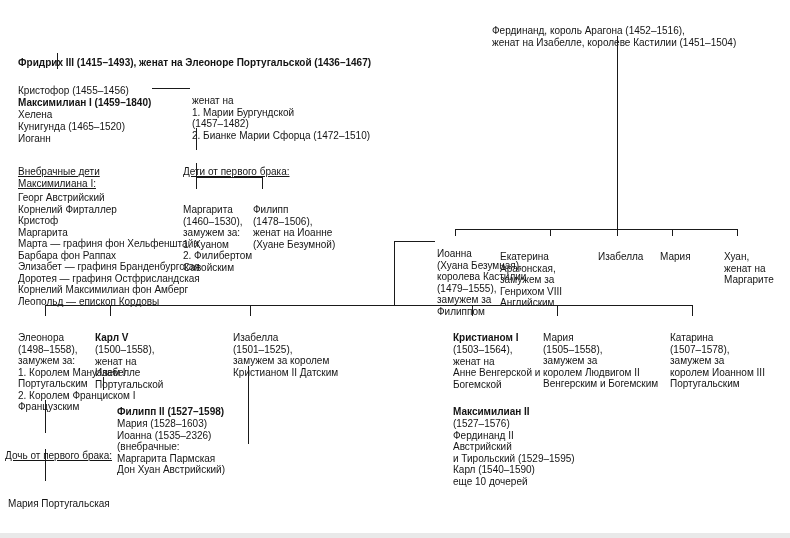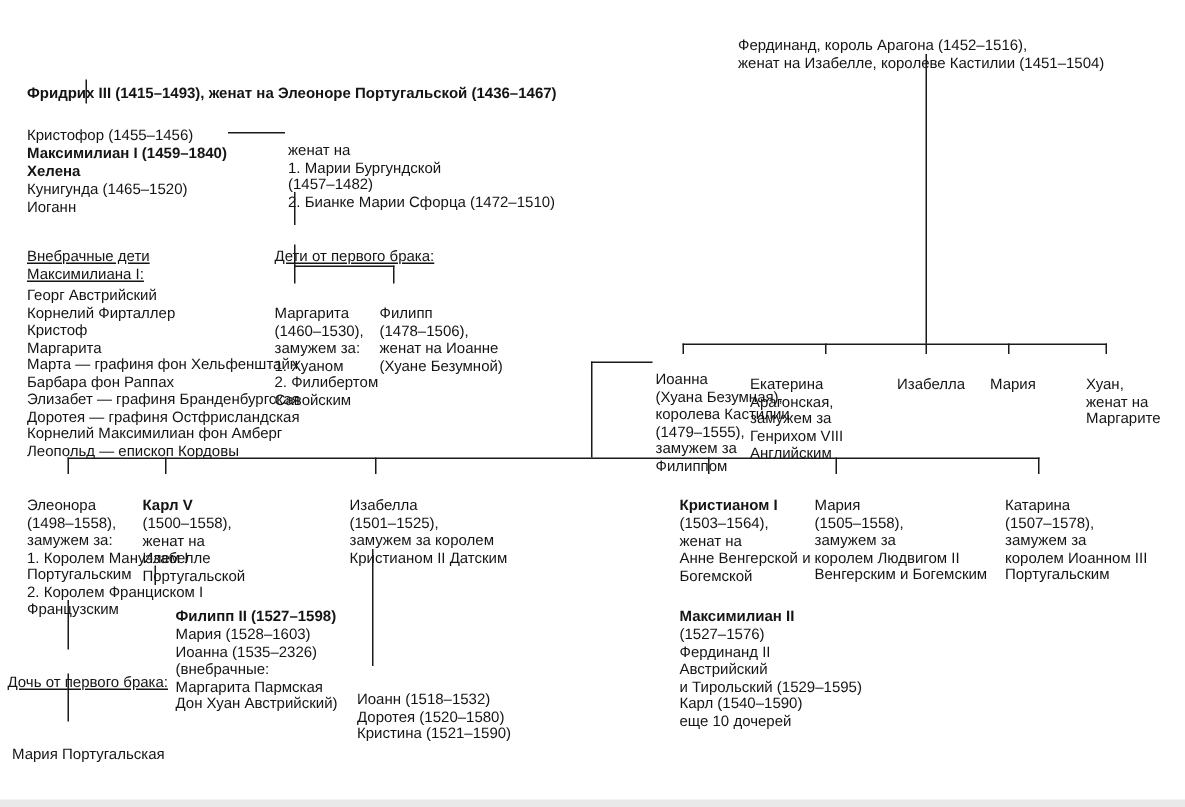--- a/index.html
+++ b/index.html
@@ -37,21 +37,21 @@
 
 <div class="canvas">
 
   <div class="node" style="left:492px; top:10px;">Фердинанд, король Арагона (1452–1516),
 женат на Изабелле, королеве Кастилии (1451–1504)</div>
 
   <div class="node bold" style="left:18px; top:42px; white-space:nowrap;">Фридрих III (1415–1493), женат на Элеоноре Португальской (1436–1467)</div>
 
   <div class="node" style="left:18px; top:70px;">Кристофор (1455–1456)</div>
   <div class="node bold" style="left:18px; top:82px;">Максимилиан I (1459–1840)</div>
-  <div class="node" style="left:18px; top:94px;font-weight:bold;">Хелена</div>
+  <div class="node" style="left:18px; top:94px;">Хелена</div>
   <div class="node" style="left:18px; top:106px;">Кунигунда (1465–1520)</div>
   <div class="node" style="left:18px; top:118px;">Иоганн</div>
 
   <div class="node" style="left:192px; top:80px;">женат на
 1. Марии Бургундской
 (1457–1482)
 2. Бианке Марии Сфорца (1472–1510)</div>
 
   <div class="node underline" style="left:18px; top:151px;">Внебрачные дети
 Максимилиана I:</div>
@@ -112,23 +112,20 @@
   <div class="node" style="left:117px; top:403px;">Мария (1528–1603)
 Иоанна (1535–2326)
 (внебрачные:
 Маргарита Пармская
 Дон Хуан Австрийский)</div>
 
   <div class="node" style="left:233px; top:317px;">Изабелла
 (1501–1525),
 замужем за королем
 Кристианом II Датским</div>
-  <div class="node" style="left:238px; top:446px;">Иоанн (1518–1532)
-Доротея (1520–1580)
-Кристина (1521–1590)</div>
 
   <div class="node bold" style="left:453px; top:317px;">Кристианом I</div>
   <div class="node" style="left:453px; top:329px;">(1503–1564),
 женат на
 Анне Венгерской и
 Богемской</div>
   <div class="node bold" style="left:453px; top:391px;">Максимилиан II</div>
   <div class="node" style="left:453px; top:403px;">(1527–1576)
 Фердинанд II
 Австрийский

